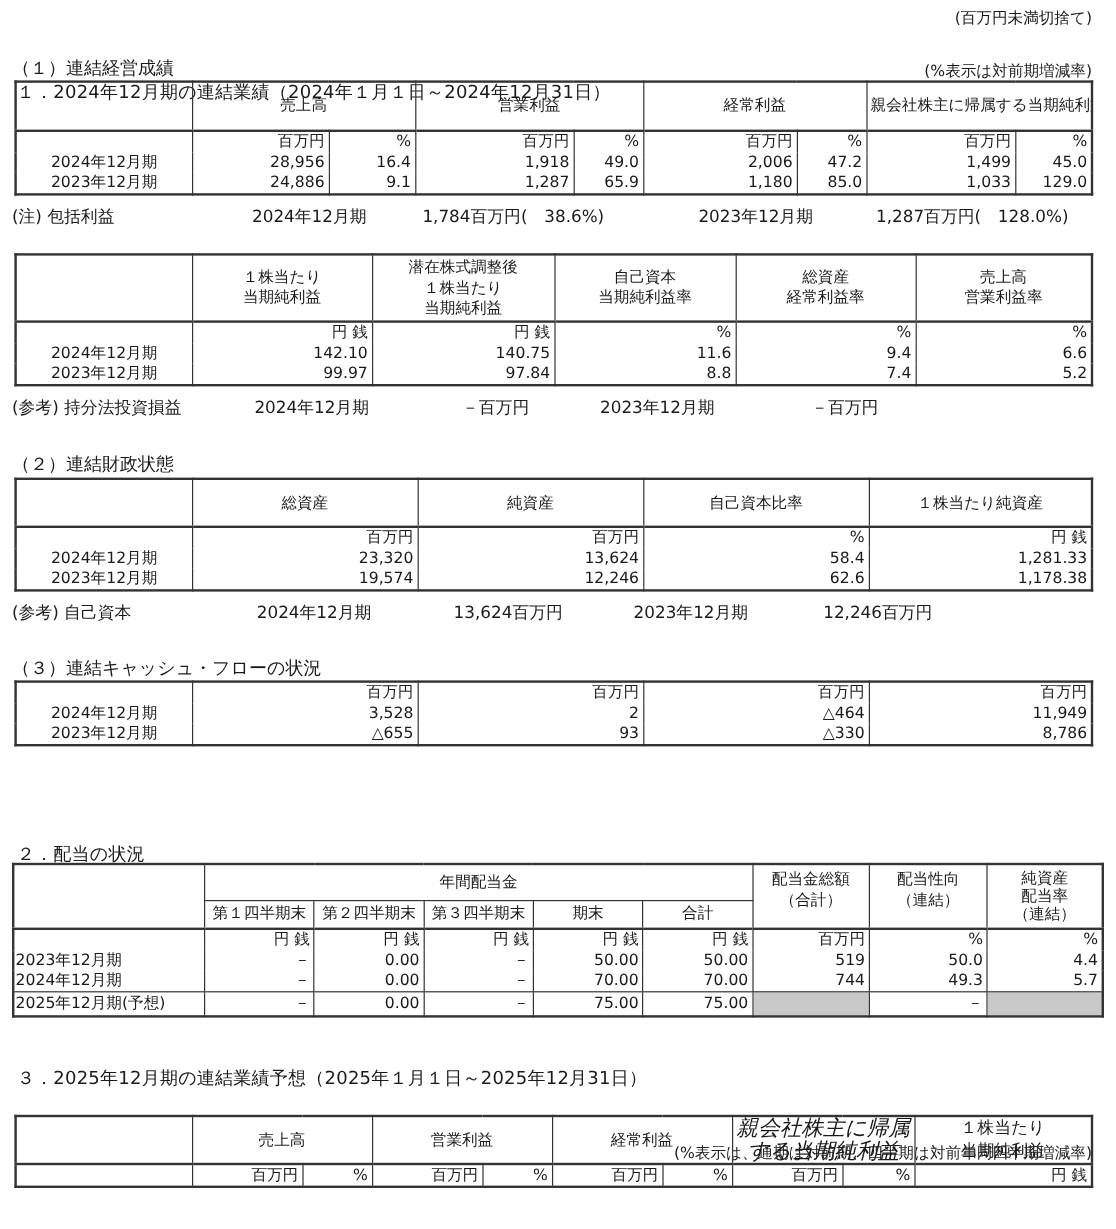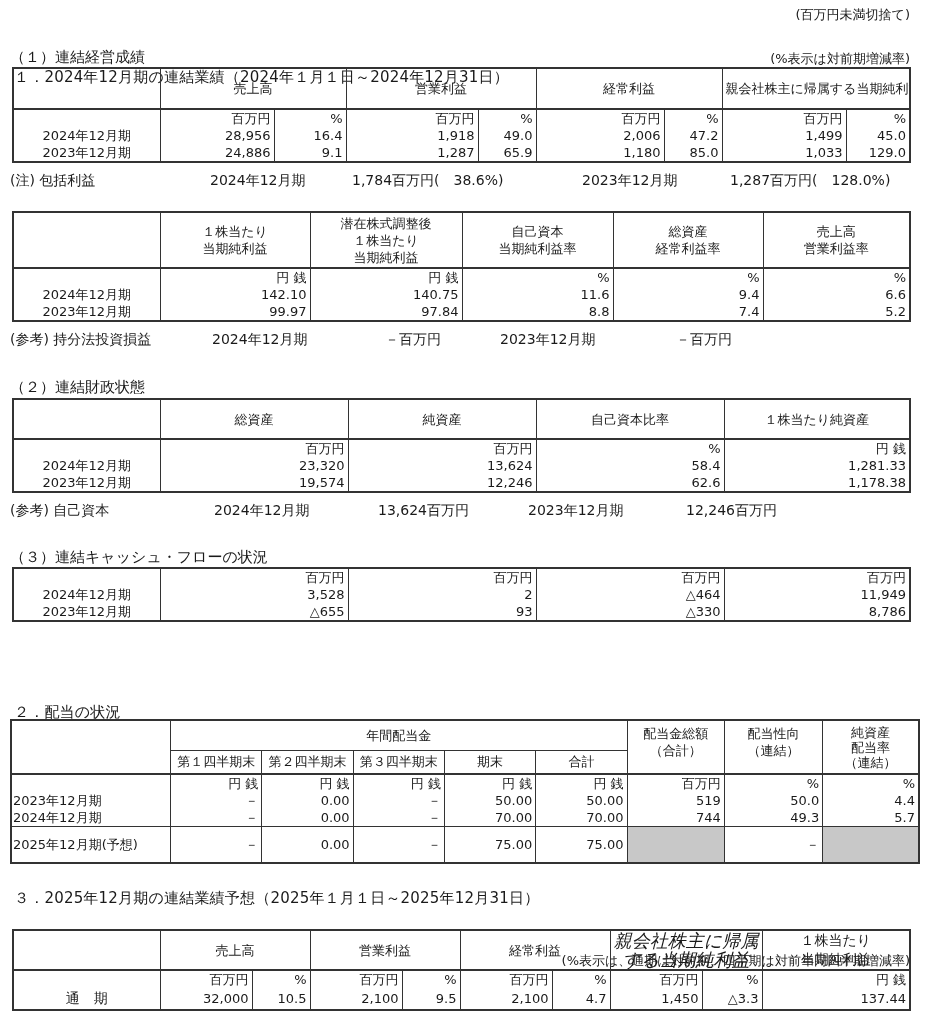--- a/index.html
+++ b/index.html
@@ -292,21 +292,21 @@
     <td class="lbl-l bt0" style="padding-left:1px;">2024年12月期</td>
     <td class="num bt0">－</td>
     <td class="num bt0">0.00</td>
     <td class="num bt0">－</td>
     <td class="num bt0">70.00</td>
     <td class="num bt0">70.00</td>
     <td class="num bt0">744</td>
     <td class="num bt0">49.3</td>
     <td class="num bt0">5.7</td>
   </tr>
-  <tr style="height:36px;">
+  <tr style="height:20px;">
     <td class="lbl-l" style="padding-left:1px;">2025年12月期(予想)</td>
     <td class="num">－</td>
     <td class="num">0.00</td>
     <td class="num">－</td>
     <td class="num">75.00</td>
     <td class="num">75.00</td>
     <td class="num gray"></td>
     <td class="num">－</td>
     <td class="num gray"></td>
   </tr>
@@ -344,26 +344,14 @@
     <td class="num unit bb0">百万円</td>
     <td class="num unit bb0">%</td>
     <td class="num unit bb0">百万円</td>
     <td class="num unit bb0">%</td>
     <td class="num unit bb0">百万円</td>
     <td class="num unit bb0">%</td>
     <td class="num unit bb0">百万円</td>
     <td class="num unit bb0">%</td>
     <td class="num unit bb0">円 銭</td>
   </tr>
-  <tr style="height:22px;">
-    <td class="lbl bt0" style="font-size:14px;">通　期</td>
-    <td class="num bt0">32,000</td>
-    <td class="num bt0">10.5</td>
-    <td class="num bt0">2,100</td>
-    <td class="num bt0">9.5</td>
-    <td class="num bt0">2,100</td>
-    <td class="num bt0">4.7</td>
-    <td class="num bt0">1,450</td>
-    <td class="num bt0">△3.3</td>
-    <td class="num bt0">137.44</td>
-  </tr>
 </tbody>
   </table>
 
 </body></html>

